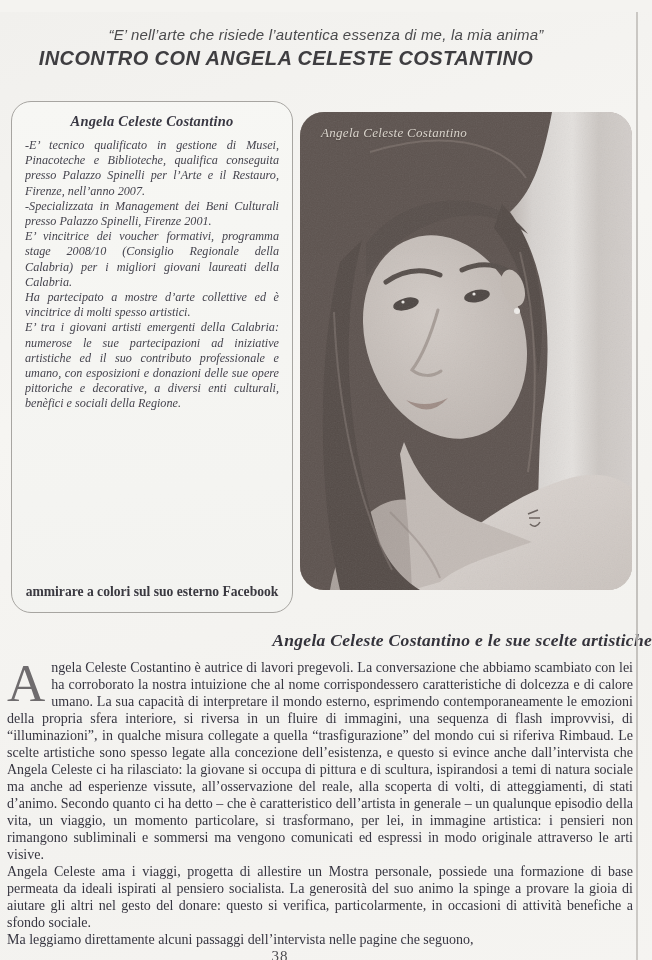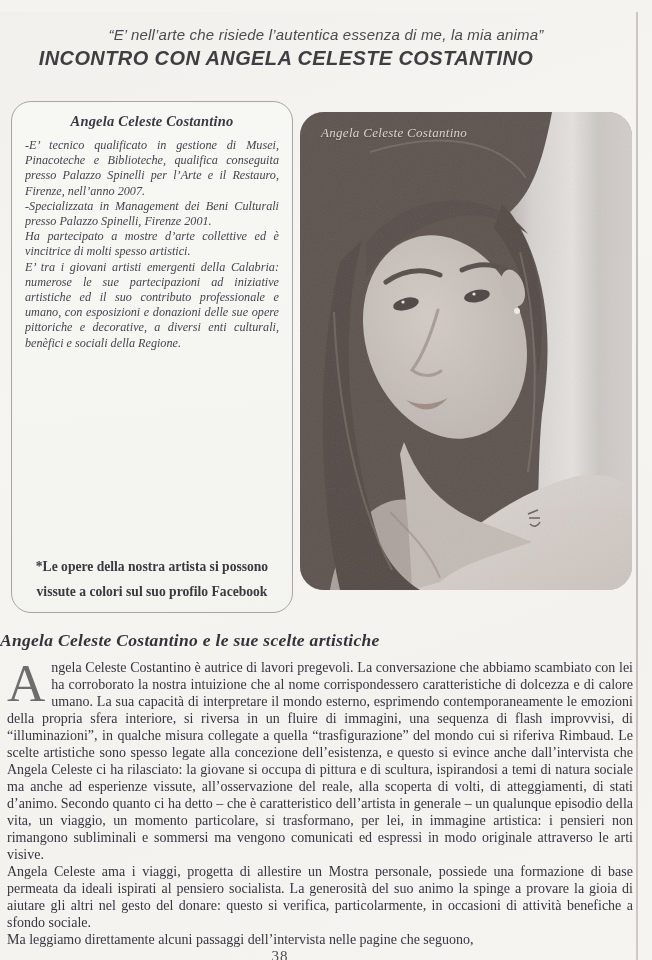--- a/index.html
+++ b/index.html
@@ -97,21 +97,21 @@
     font-style: italic;
     font-size: 13px;
     color: #d9d4cc;
     letter-spacing: 0.3px;
     text-shadow: 0 1px 1px rgba(60,50,45,0.45);
   }
   
   .section-heading {
     position: absolute;
     top: 618px; left: 0; width: 652px;
-    text-align: left;
+    text-align: right;
     font-weight: bold;
     font-style: italic;
     font-size: 17.5px;
     margin: 0;
     color: #34333b;
     letter-spacing: 0.3px;
   }
   .article {
     position: absolute;
     left: 7px; top: 647px;
@@ -153,26 +153,26 @@
 <div class="page">
 
   <div class="quote">“E’ nell’arte che risiede l’autentica essenza di me, la mia anima”</div>
   <h1 class="main-title">INCONTRO CON ANGELA CELESTE COSTANTINO</h1>
 
   <div class="bio-box">
     <div class="bio-title">Angela Celeste Costantino</div>
     <div class="bio-paras">
         <p>-E’ tecnico qualificato in gestione di Musei, Pinacoteche e Biblioteche, qualifica conseguita presso Palazzo Spinelli per l’Arte e il Restauro, Firenze, nell’anno 2007.</p>
         <p>-Specializzata in Management dei Beni Culturali presso Palazzo Spinelli, Firenze 2001.</p>
+        <p>E’ vincitrice dei voucher formativi, programma stage 2008/10 (Consiglio Regionale della Calabria) per i migliori giovani laureati della Calabria.</p>
         <p>Ha partecipato a mostre d’arte collettive ed è vincitrice di molti spesso artistici.</p>
         <p>E’ tra i giovani artisti emergenti della Calabria: numerose le sue partecipazioni ad iniziative artistiche ed il suo contributo professionale e umano, con esposizioni e donazioni delle sue opere pittoriche e decorative, a diversi enti culturali, benèfici e sociali della Regione.</p>
       </div>
     <div class="bio-foot">
-      <div>*Le opere della nostra artista si possono</div>
-      <div>vissute a colori sul suo profilo Facebook</div>
+      <div>ammirare a colori sul suo esterno Facebook</div>
     </div>
   </div>
 
   <div class="photo">
     <svg viewBox="0 0 332 478" preserveAspectRatio="none">
       <defs>
         <linearGradient id="gbg" x1="0" y1="0" x2="1" y2="0">
           <stop offset="0" stop-color="#a89f9a"></stop>
           <stop offset="0.60" stop-color="#b2a9a4"></stop>
           <stop offset="0.70" stop-color="#d7d3d0"></stop>

